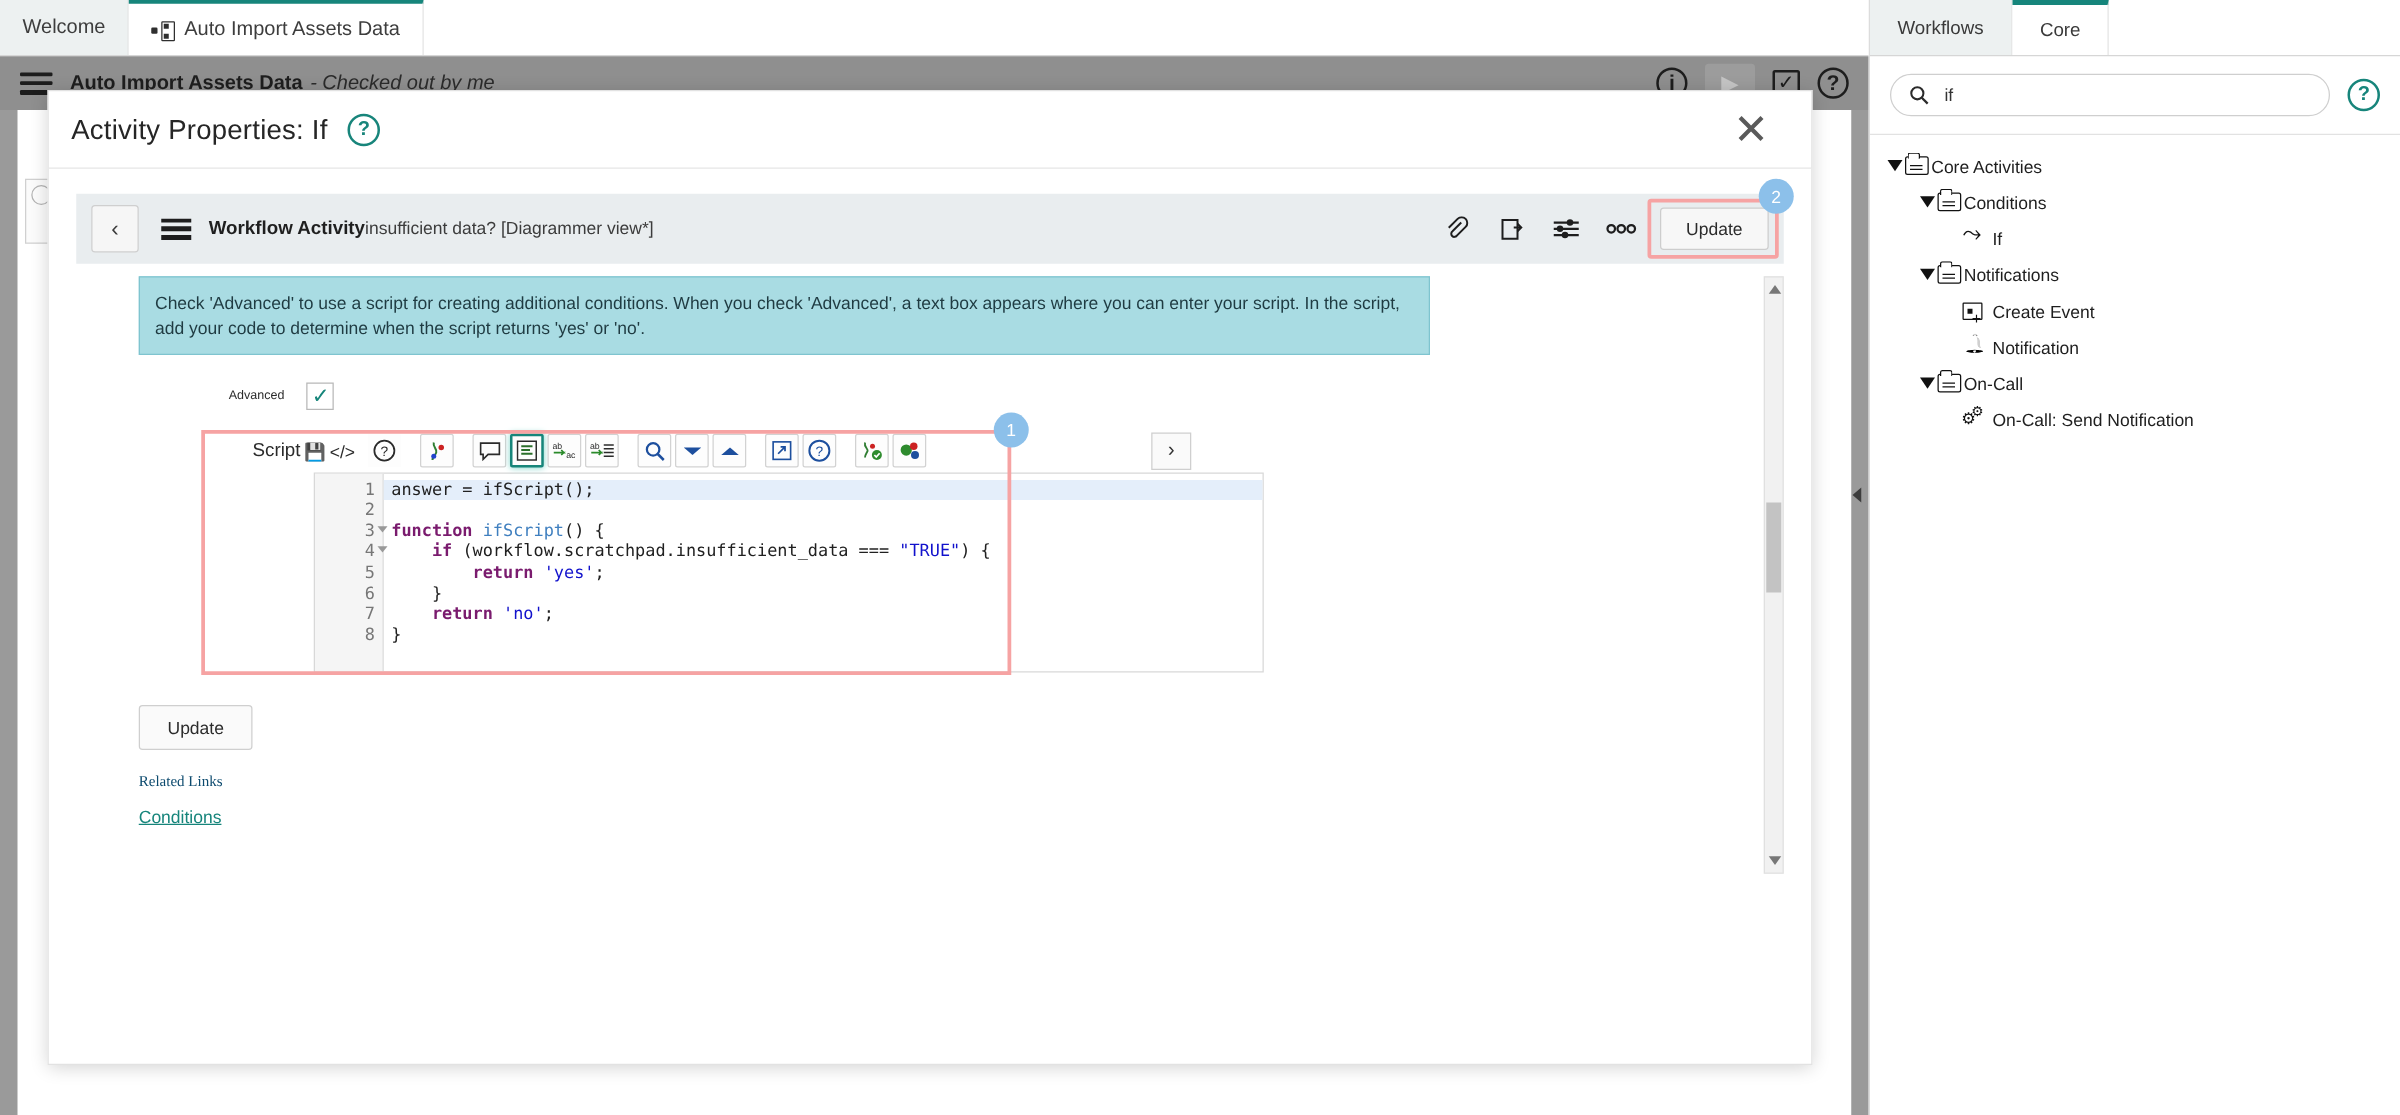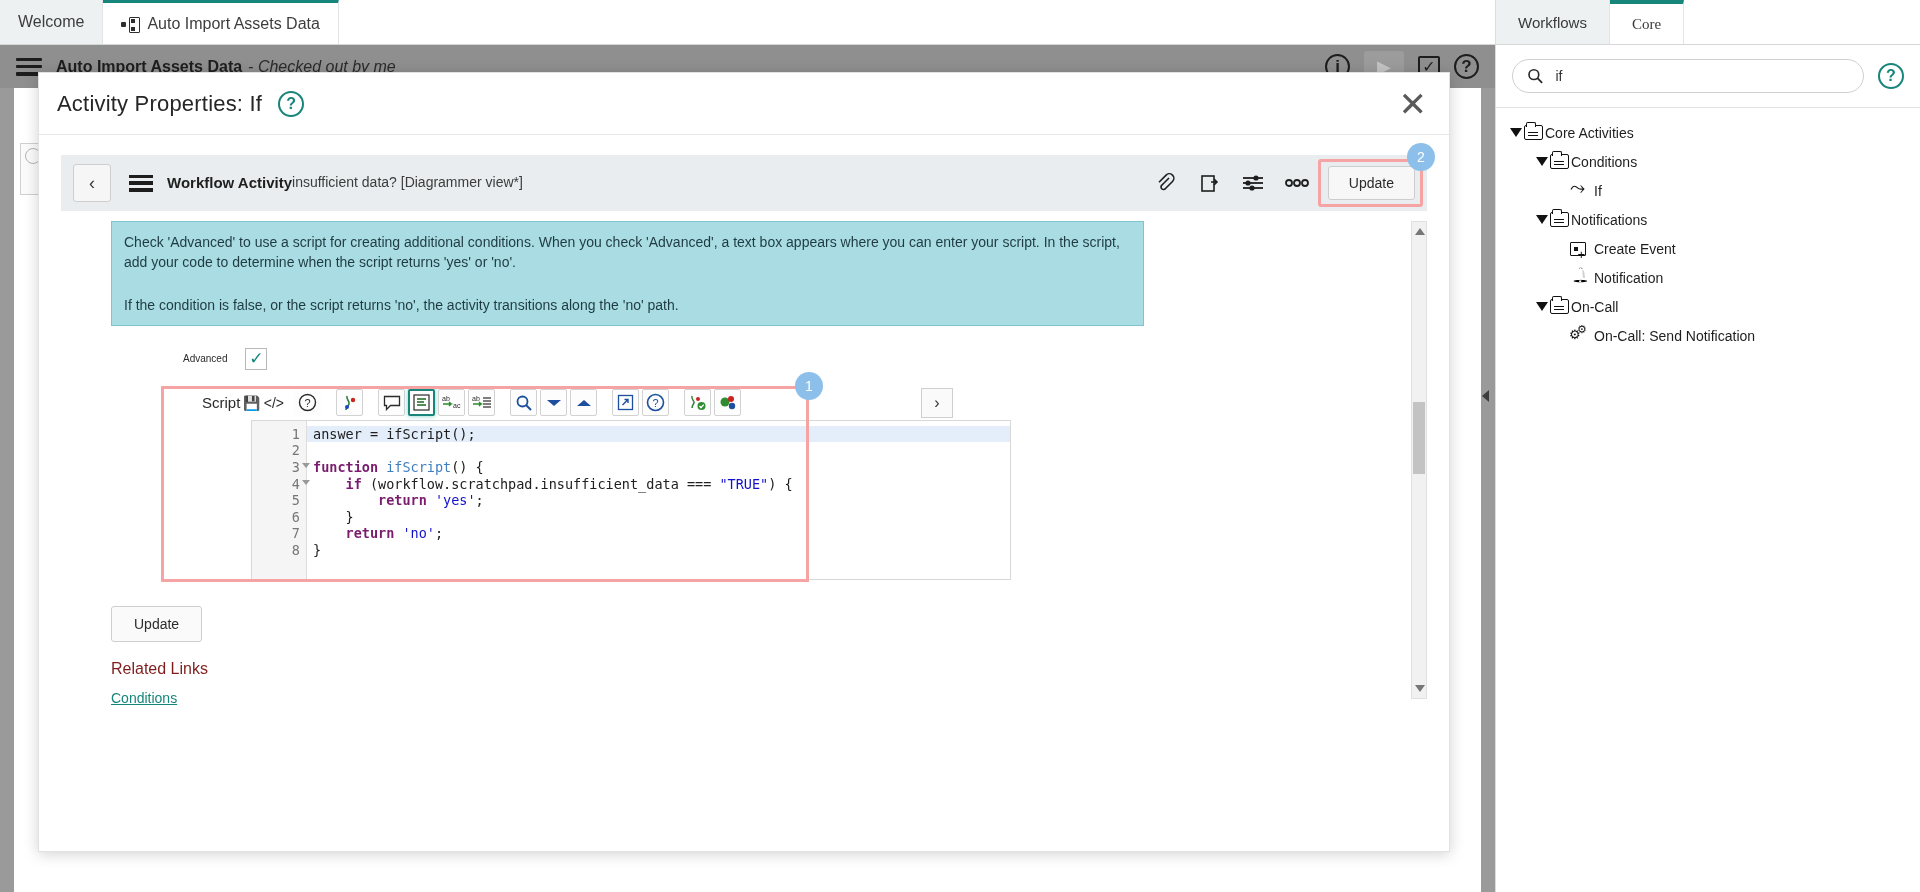--- a/index.html
+++ b/index.html
@@ -113,21 +113,21 @@
   
   .dialog {
     position: absolute; left: 38px; top: 72px;
     width: 1412px; height: 780px;
     background: #ffffff;
     border: 1px solid #e2e2e2;
     box-shadow: 0 2px 14px rgba(0,0,0,0.18);
   }
   .dialog-header {
     height: 62px; display: flex; align-items: center;
-    padding: 0 22px 0 18px;
+    padding: 0 34px 0 18px;
     border-bottom: 1px solid #e6e6e6;
   }
   .dialog-title { font-size: 22px; color: #262626; letter-spacing: .2px; }
   .help-circle {
     margin-left: 16px;
     width: 26px; height: 26px; border: 2px solid #18857b; border-radius: 50%;
     color: #18857b; font-size: 16px; font-weight: bold;
     display: flex; align-items: center; justify-content: center; cursor: pointer;
   }
   .dialog-close {
@@ -273,40 +273,40 @@
   .str { color: #1111cc; }
 
   
   .update-bottom {
     margin: 26px 0 0 50px;
     background: #fafafa; border: 1px solid #cfcfcf; border-radius: 3px;
     padding: 9px 22px; font-size: 14px; color: #2b2b2b; cursor: pointer;
     display: inline-block;
   }
   .related-title {
-    margin: 18px 0 0 50px; font-size: 16px; color: #7f1d1d;
+    margin: 18px 0 0 50px; font-size: 12px; color: #0c4a6e; font-family: Liberation Serif, serif;
   }
   .related-link {
     display: inline-block; margin: 12px 0 0 50px;
     font-size: 14px; color: #16857b; text-decoration: underline; cursor: pointer;
   }
 
   
   .rightpanel {
     position: absolute; top: 0; left: 1495px; width: 425px; height: 892px;
     background: #ffffff; border-left: 1px solid #dcdcdc;
   }
   .rp-tabs { display: flex; height: 45px; border-bottom: 1px solid #d6d6d6; }
   .rp-tab {
     display: flex; align-items: center; padding: 0 22px;
     font-size: 15px; color: #3a3a3a; cursor: pointer;
     border-right: 1px solid #e4e4e4;
   }
   .rp-tab.active { background: #edf1f1; }
-  .rp-tab.plain { background: #ffffff; border-top: 4px solid #16857b; font-family: Liberation Serif, serif; }
+  .rp-tab.plain { background: #ffffff; border-top: 4px solid #16857b; }
   .rp-search-row {
     display: flex; align-items: center; gap: 14px;
     padding: 14px 16px 10px 16px;
   }
   .rp-search {
     flex: 1; height: 34px; border: 1px solid #cfcfcf; border-radius: 17px;
     display: flex; align-items: center; padding: 0 14px; gap: 10px;
     background: #fff;
   }
   .rp-search input {
@@ -465,21 +465,20 @@
   <div class="scrollwrap">
 
     <div class="vscroll">
       <div class="arrow-up"></div>
       <div class="thumb"></div>
       <div class="arrow-dn"></div>
     </div>
 
     <div class="infobox">
       <p>Check 'Advanced' to use a script for creating additional conditions. When you check 'Advanced', a text box appears where you can enter your script. In the script, add your code to determine when the script returns 'yes' or 'no'.</p>
-      <p>If the condition is false, or the script returns 'no', the activity transitions along the 'no' path.</p>
     </div>
 
     <div class="adv-row">
       <div class="adv-label">Advanced</div>
       <div class="adv-check">✓</div>
     </div>
 
     
     <div class="script-outer">
       <div class="hl-box-1"></div>

